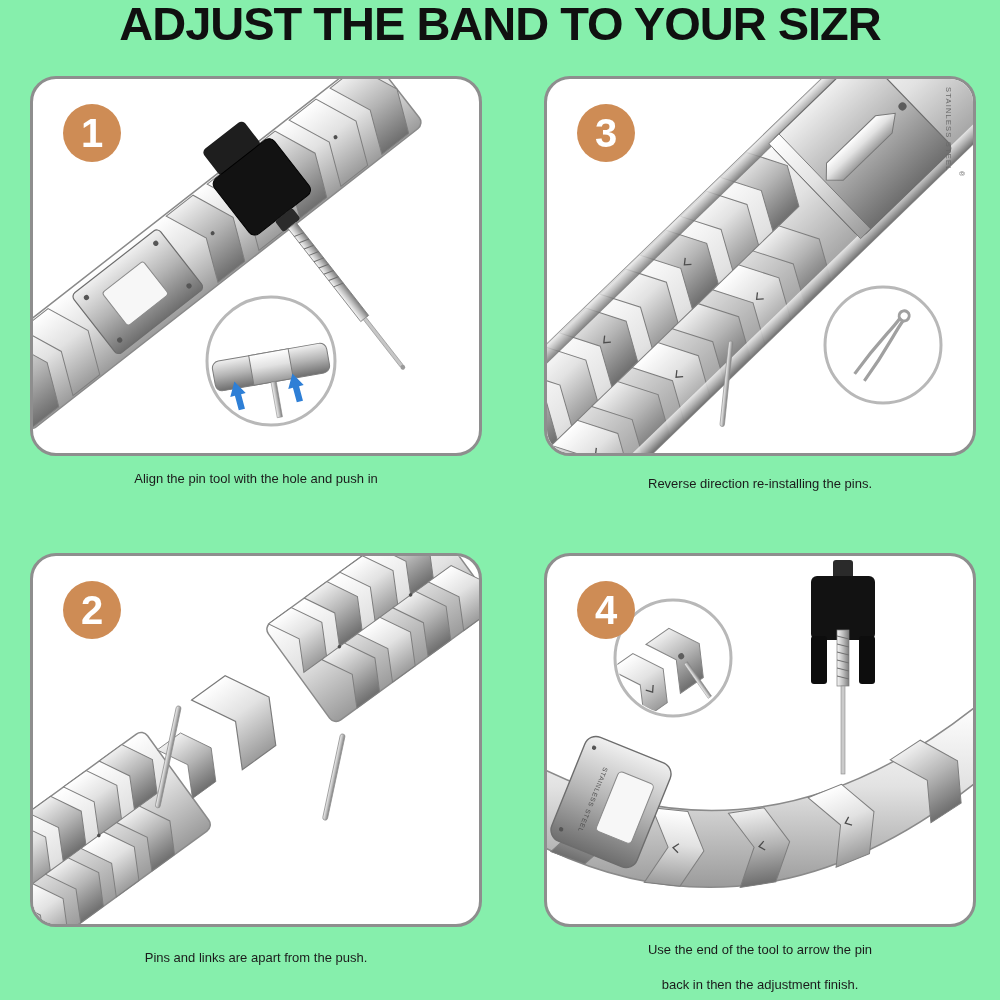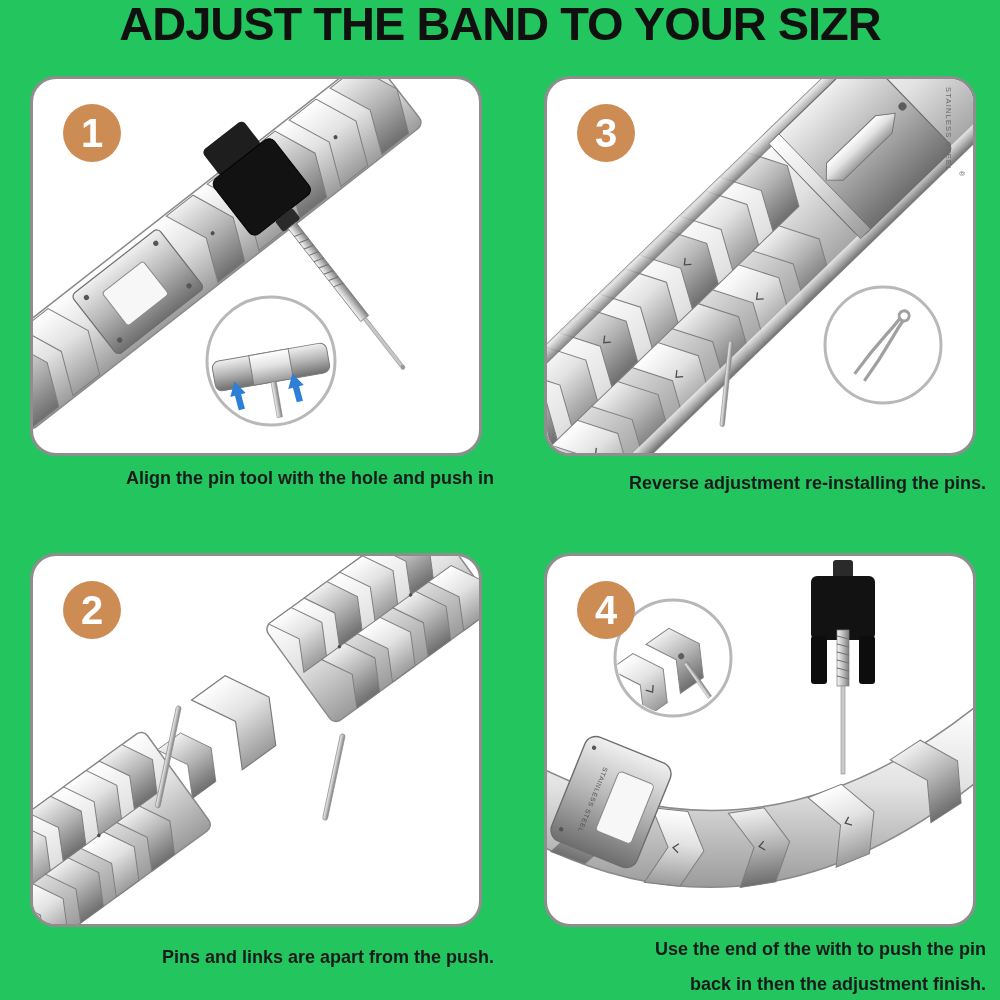--- a/index.html
+++ b/index.html
@@ -1,30 +1,30 @@
 <!DOCTYPE html>
 <html style="--badge-bg: #CE8C55; --panel-border: #8E8E8E; --arrow-blue: #2E7FD6; --caption-text: #1B1B1B; --title-text: #101010;"><head>
 <meta charset="utf-8">
 <style>
   html,body{margin:0;padding:0;background:#fff;}
-  .page{position:relative;width:1000px;height:1000px;background:#22c55e;overflow:hidden;
+  .page{position:relative;width:1000px;height:1000px;background:#86efac;overflow:hidden;
         font-family:"Liberation Sans", sans-serif;}
   .title{position:absolute;top:-4px;left:0;width:1000px;text-align:center;
          font-size:47px;font-weight:900;letter-spacing:-1px;color:var(--title-text,#101010);white-space:nowrap;}
   .panel{position:absolute;background:#fff;border:3px solid var(--panel-border,#8e8e8e);
          border-radius:26px;box-sizing:border-box;overflow:hidden;}
   #panel-1{left:30px;top:76px;width:452px;height:380px;}
   #panel-3{left:544px;top:76px;width:432px;height:380px;}
   #panel-2{left:30px;top:553px;width:452px;height:374px;}
   #panel-4{left:544px;top:553px;width:432px;height:374px;}
   .illus{position:absolute;left:0;top:0;width:100%;height:100%;}
   .badge{position:absolute;left:30px;top:25px;width:58px;height:58px;border-radius:50%;
          background:var(--badge-bg,#ce8c55);color:#fff;font-size:40px;font-weight:700;
          display:flex;align-items:center;justify-content:center;z-index:3;}
-  .caption{position:absolute;text-align:right;font-size:18px;color:var(--caption-text,#1b1b1b);line-height:35px;font-weight:bold;}
+  .caption{position:absolute;text-align:center;font-size:13px;color:var(--caption-text,#1b1b1b);line-height:35px;}
   #cap-1{left:18px;top:461px;width:476px;}
   #cap-3{left:534px;top:466px;width:452px;}
   #cap-2{left:18px;top:940px;width:476px;}
   #cap-4{left:534px;top:932px;width:452px;}
 </style>
 </head>
 <body>
 
 <div class="page">
 
@@ -276,25 +276,25 @@
         </g>
       </g>
     </svg>
     <div class="badge">4</div>
   </section>
 
   <div class="caption" id="cap-1">
     <div>Align the pin tool with the hole and push in</div>
   </div>
   <div class="caption" id="cap-3">
-    <div>Reverse adjustment re-installing the pins.</div>
+    <div>Reverse direction re-installing the pins.</div>
     <div></div>
   </div>
   <div class="caption" id="cap-2">
     <div>Pins and links are apart from the push.</div>
     <div></div>
   </div>
   <div class="caption" id="cap-4">
-    <div>Use the end of the with to push the pin</div>
+    <div>Use the end of the tool to arrow the pin</div>
     <div>back in then the adjustment finish.</div>
   </div>
 
 </div>
 
 </body></html>

